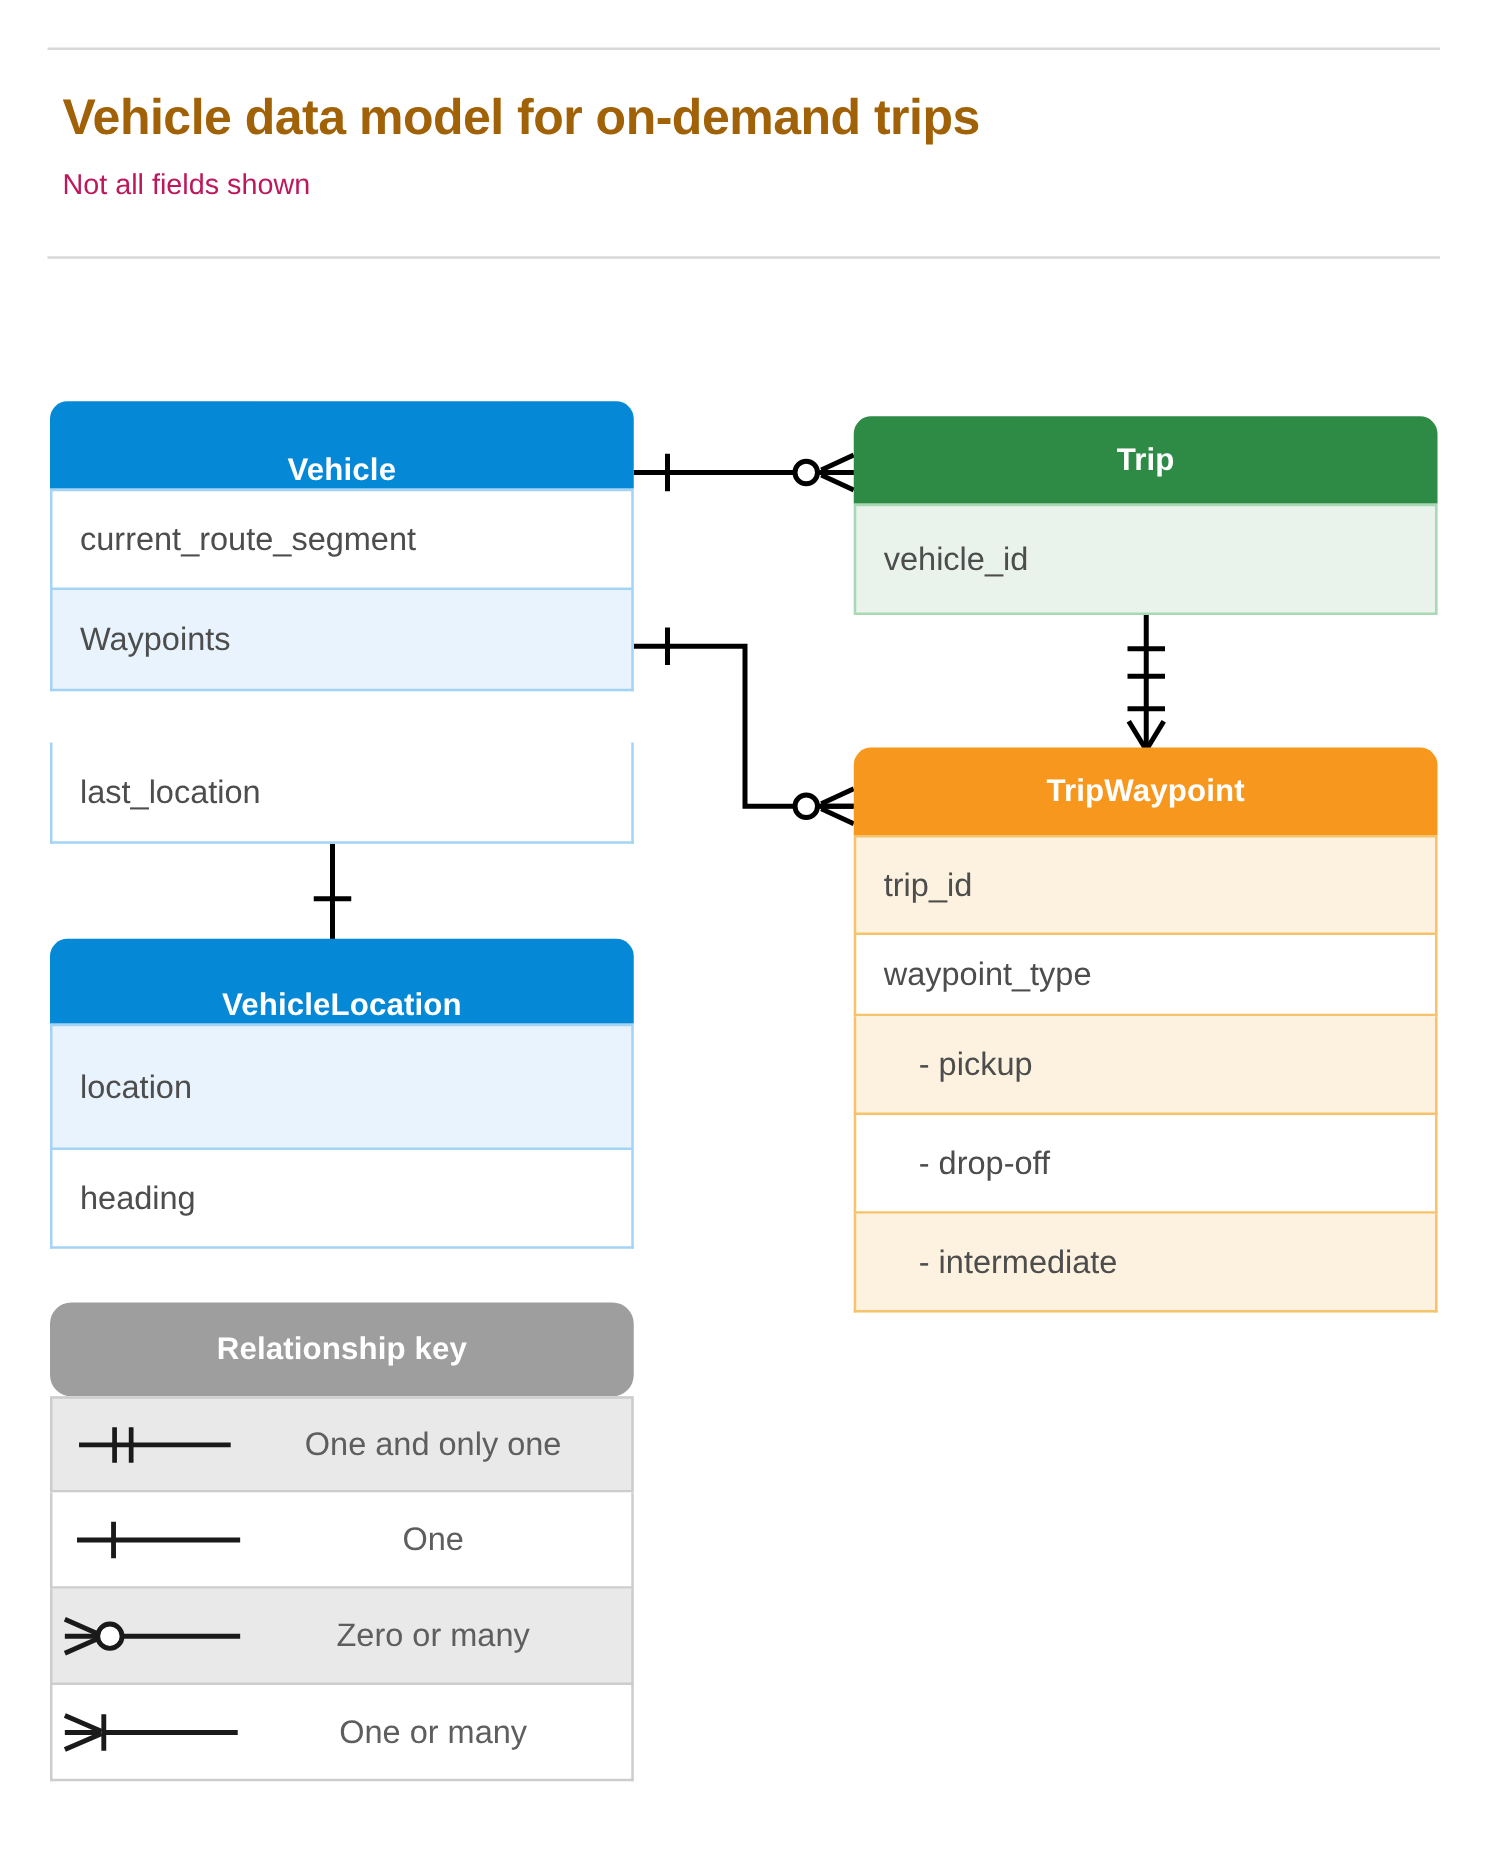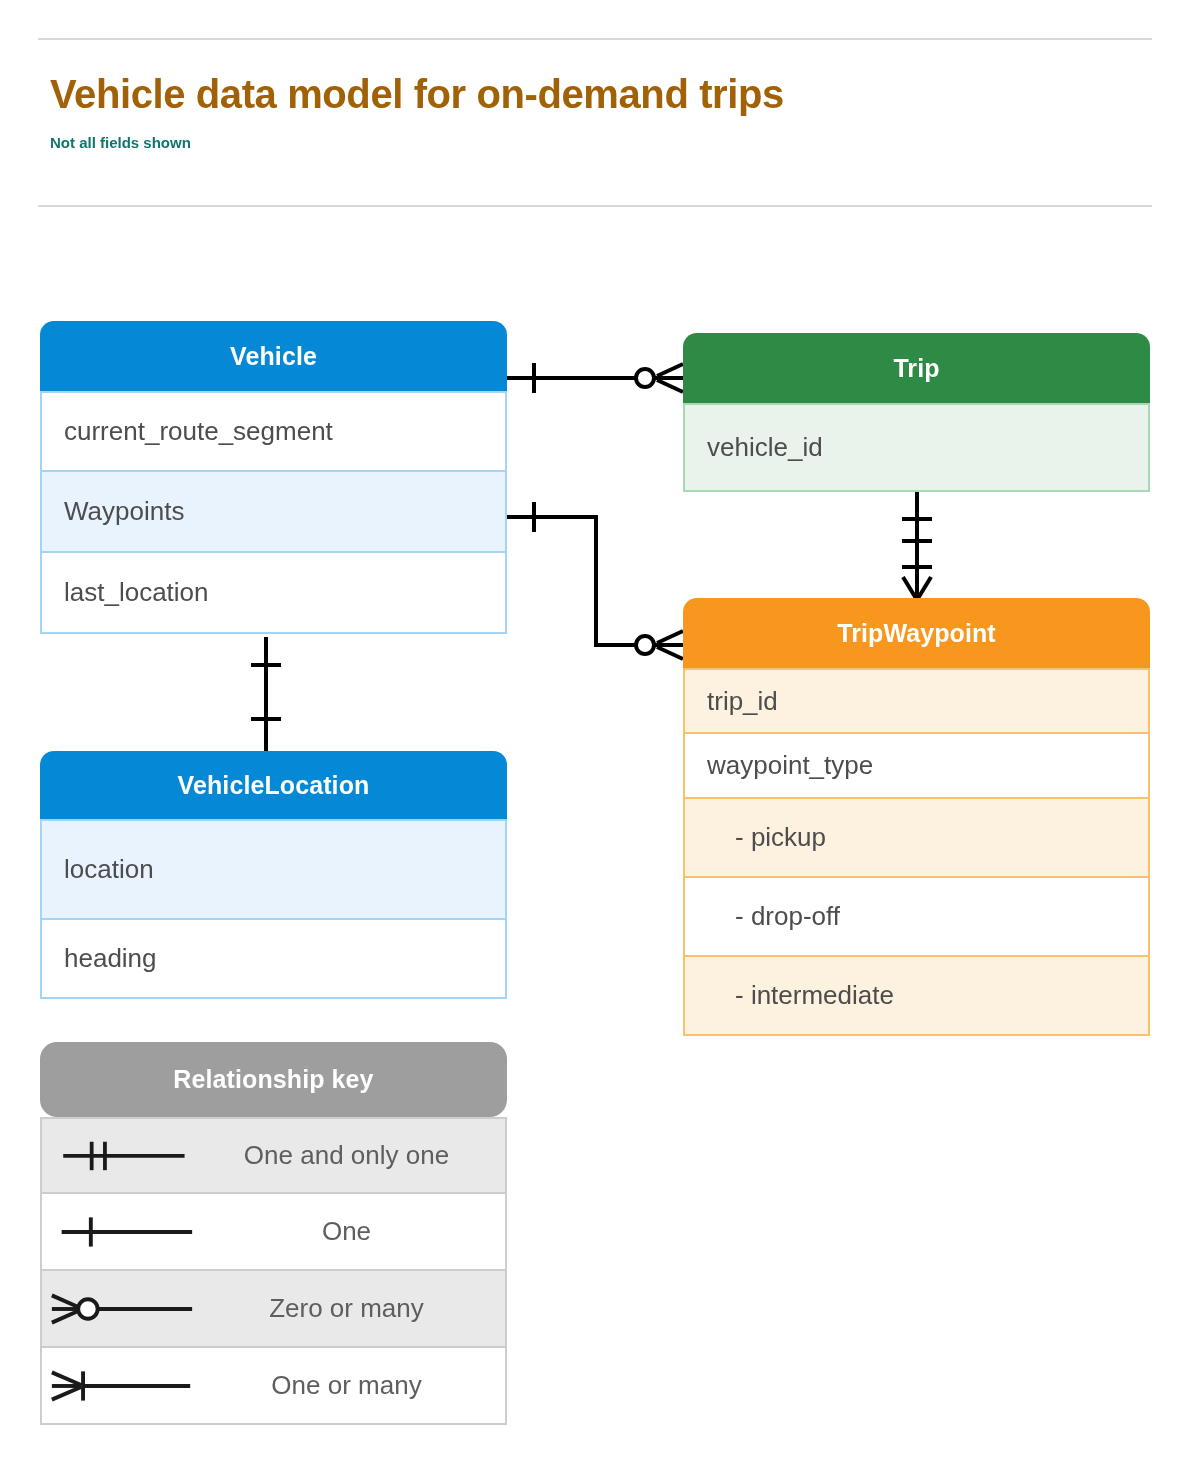--- a/index.html
+++ b/index.html
@@ -34,23 +34,23 @@
     left: 50px; top: 72px;
     font-size: 40px;
     font-weight: 700;
     color: #a16207;
     letter-spacing: -0.4px;
     white-space: nowrap;
   }
   #page-subtitle {
     position: absolute;
     left: 50px; top: 134px;
-    font-size: 15px;
-    font-weight: 700;
-    color: #0f766e;
+    font-size: 23px;
+    font-weight: 400;
+    color: #be185d;
     white-space: nowrap;
   }
 
   
   .entity {
     position: absolute;
     box-sizing: border-box;
   }
   .entity-header {
     box-sizing: border-box;
@@ -73,21 +73,21 @@
     font-size: 26px;
     color: #4d4d4d;
     padding-left: 22px;
     border-style: solid;
     border-width: 0 2px 2px 2px;
   }
   .entity-row.first { border-top-width: 2px; }
   .entity-row.indent { padding-left: 50px; }
 
   
-  .theme-blue .entity-header { background: #0588d6; }
+  .theme-blue .entity-header { background: #0588d6; align-items: flex-end; }
   .theme-blue .entity-row { border-color: #a4d4f5; }
   .theme-blue .row-alt { background: #e8f3fd; }
   .theme-blue .row-plain { background: #ffffff; }
 
   
   .theme-green .entity-header { background: #2e8b45; }
   .theme-green .entity-row { border-color: #a9d8b5; }
   .theme-green .row-alt { background: #e9f3eb; }
 
   
@@ -176,21 +176,21 @@
   <div class="entity-header" style="height:70px;">
     <span>Vehicle</span>
   </div>
   <div class="entity-rows">
     <div class="entity-row first row-plain" style="height:81px;">
       <span>current_route_segment</span>
     </div>
     <div class="entity-row row-alt" style="height:81px;">
       <span>Waypoints</span>
     </div>
-    <div class="entity-row row-plain" style="height:81px;">
+    <div class="entity-row row-plain" style="height:81px;margin-top:41px;">
       <span>last_location</span>
     </div>
   </div>
 </div>
 
 <div class="entity theme-green" id="entity-trip" style="left:683px; top:333px; width:467px;">
   <div class="entity-header" style="height:70px;">
     <span>Trip</span>
   </div>
   <div class="entity-rows">
@@ -198,21 +198,21 @@
       <span>vehicle_id</span>
     </div>
   </div>
 </div>
 
 <div class="entity theme-orange" id="entity-tripwaypoint" style="left:683px; top:598px; width:467px;">
   <div class="entity-header" style="height:70px;">
     <span>TripWaypoint</span>
   </div>
   <div class="entity-rows">
-    <div class="entity-row first row-alt" style="height:66px;">
+    <div class="entity-row first row-alt" style="height:80px;">
       <span>trip_id</span>
     </div>
     <div class="entity-row row-plain" style="height:65px;">
       <span>waypoint_type</span>
     </div>
     <div class="entity-row row-alt indent" style="height:79px;">
       <span>-  pickup</span>
     </div>
     <div class="entity-row row-plain indent" style="height:79px;">
       <span>-  drop-off</span>

